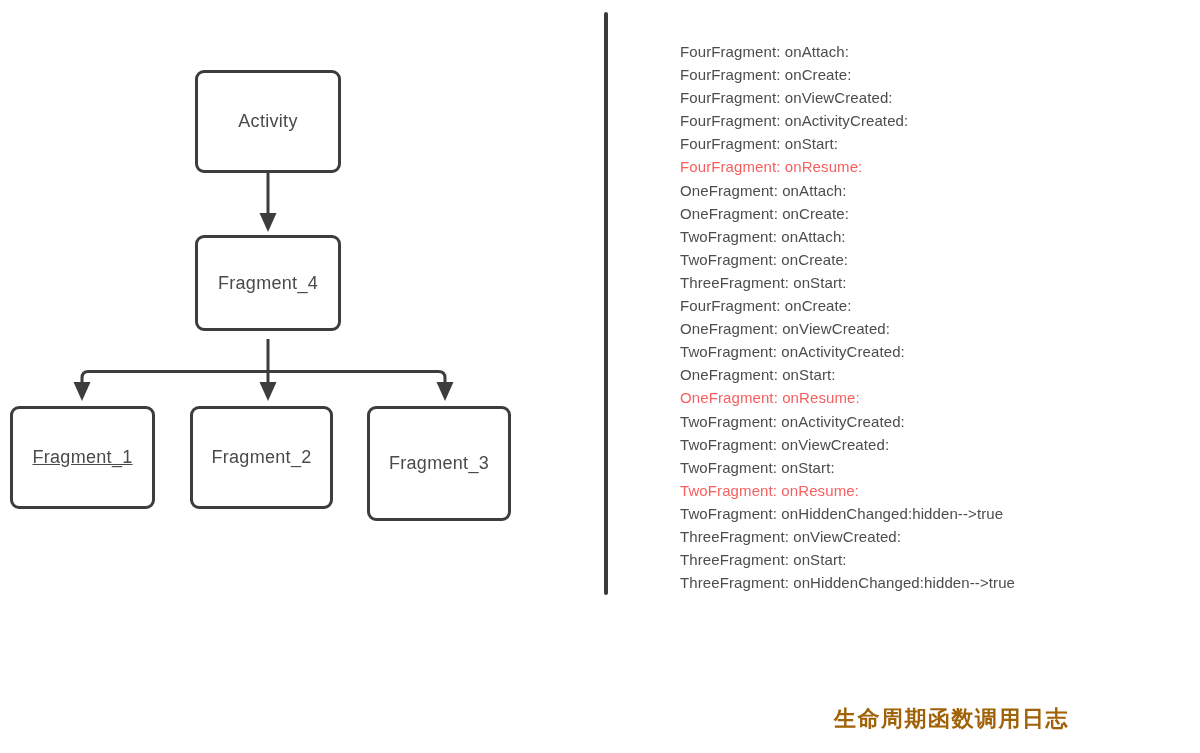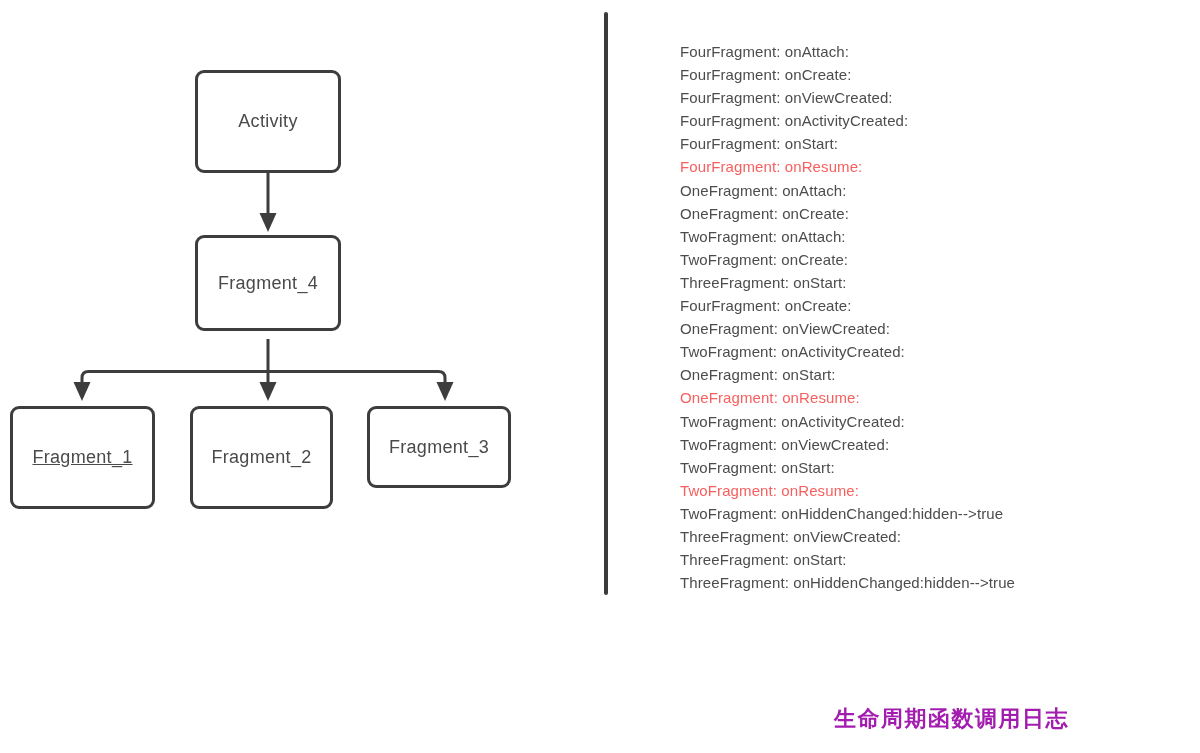--- a/index.html
+++ b/index.html
@@ -34,21 +34,21 @@
     align-items: center;
     justify-content: center;
     color: #4a4a4a;
     font-size: 18px;
     letter-spacing: 0.3px;
   }
   #node-activity  { left: 195px; top: 70px;  width: 146px; height: 103px; justify-content: center; }
   #node-fragment4 { left: 195px; top: 235px; width: 146px; height: 96px; }
   #node-fragment1 { left: 10px;  top: 406px; width: 145px; height: 103px; text-decoration: underline; }
   #node-fragment2 { left: 190px; top: 406px; width: 143px; height: 103px; text-align: center; }
-  #node-fragment3 { left: 367px; top: 406px; width: 144px; height: 82px; }
+  #node-fragment3 { left: 367px; top: 406px; width: 144px; height: 115px; }
 
   
   .divider {
     position: absolute;
     left: 604px;
     top: 12px;
     width: 4px;
     height: 583px;
     background: #3b3b3b;
     border-radius: 2px;
@@ -70,21 +70,21 @@
     color: var(--log-red, #f75f5f);
   }
 
   
   .caption {
     position: absolute;
     left: 834px;
     top: 704px;
     font-size: 22px;
     font-weight: bold;
-    color: #a21caf;
+    color: #a16207;
     letter-spacing: 1.5px;
     white-space: nowrap;
   }
 </style>
 </head>
 <body>
 
 <div class="canvas">
 
   <svg class="connectors" viewBox="0 0 540 530" xmlns="http://www.w3.org/2000/svg">

